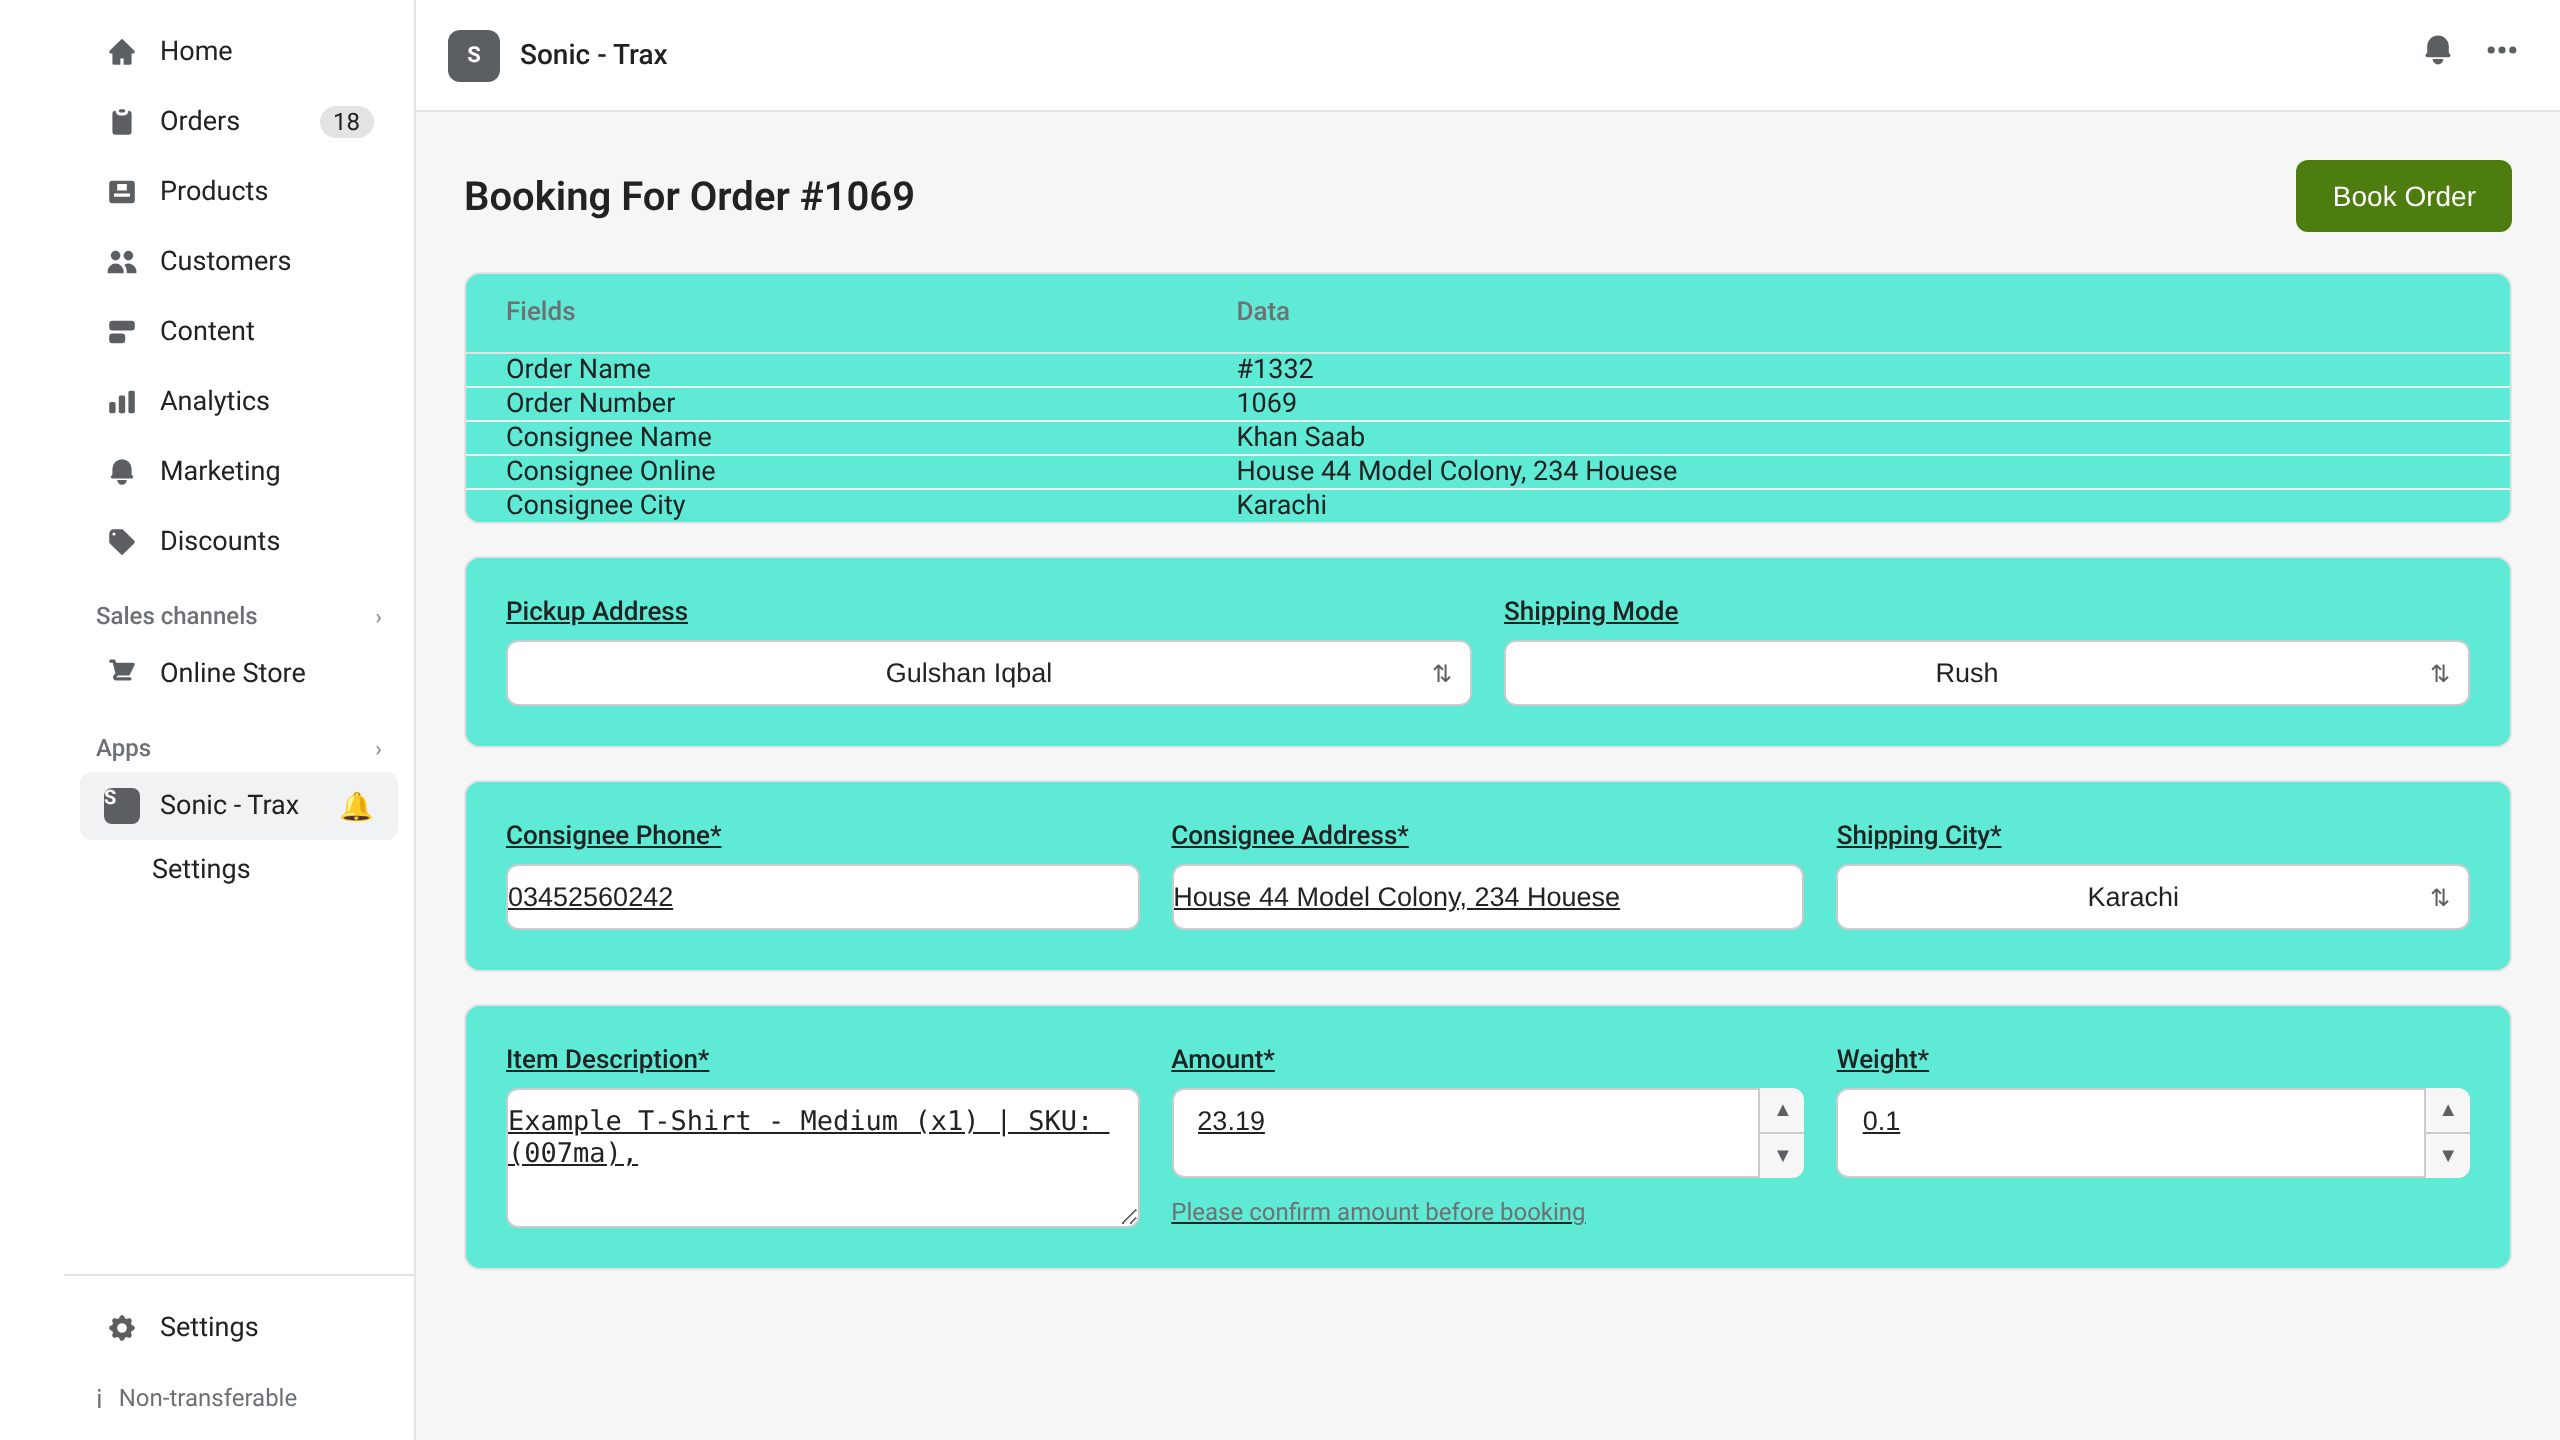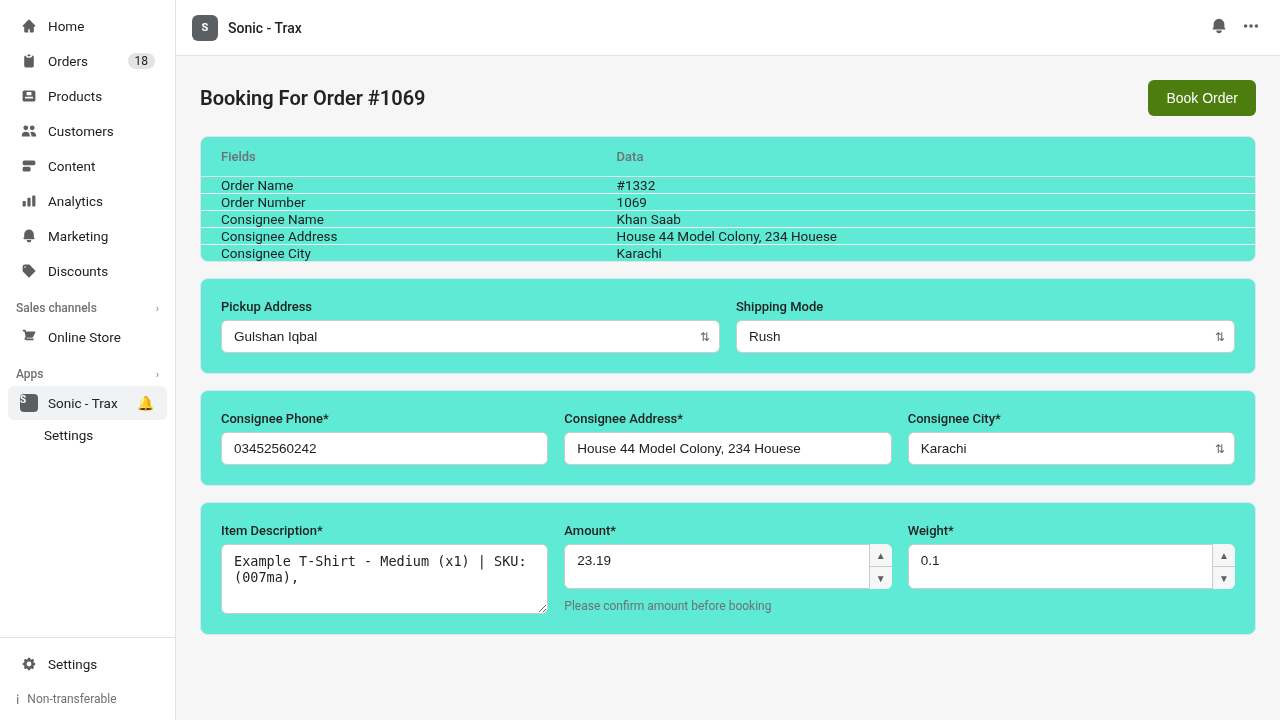--- a/index.html
+++ b/index.html
@@ -1,27 +1,28 @@
 <!DOCTYPE html>
 <html><head>
   <meta charset="utf-8">
   <style>
     * { box-sizing: border-box; margin: 0; padding: 0; }
     body { font-family: -apple-system, BlinkMacSystemFont, 'Segoe UI', Roboto, sans-serif; font-size: 14px; background: #f6f6f7; color: #202223; display: flex; height: 100vh; overflow: hidden; }
 
     
     .sidebar {
-      width: 176px;
+      width: 208px;
       background: #fff;
       border-right: 1px solid #e1e3e5;
       display: flex;
       flex-direction: column;
       height: 100vh;
       overflow-y: auto;
       flex-shrink: 0;
+      padding-left: 32px;
     }
     .sidebar-top {
       padding: 8px 0;
     }
     .sidebar-item {
       display: flex;
       align-items: center;
       padding: 8px 12px;
       cursor: pointer;
       border-radius: 6px;
@@ -152,48 +153,49 @@
       font-size: 13px;
     }
     .info-table td {
       padding: 0 20px;
       border-bottom: 1px solid #f1f2f3;
       font-size: 13.5px;
     }
     .info-table tr:last-child td { border-bottom: none; }
 
     
-    .card-body { padding: 20px; }
+    .card-body { padding: 20px; text-decoration: underline; }
     .form-row { display: flex; gap: 16px; }
     .form-group { flex: 1; display: flex; flex-direction: column; gap: 6px; }
     .form-label { font-size: 13px; font-weight: 500; color: #202223; }
     .form-input {
       border: 1px solid #c9cccf;
       border-radius: 6px;
-      padding: 8px 12px;
+      padding: 8px 0;
       font-size: 13.5px;
       color: #202223;
       width: 100%;
       outline: none;
     }
 
     .form-select-wrapper {
       position: relative;
     }
     .form-select {
       border: 1px solid #c9cccf;
       border-radius: 6px;
       padding: 8px 32px 8px 12px;
       font-size: 13.5px;
       color: #202223;
       width: 100%;
       appearance: none;
       background: #fff;
       cursor: pointer;
       outline: none;
+      text-align: center;
     }
     .select-arrow {
       position: absolute;
       right: 10px;
       top: 50%;
       transform: translateY(-50%);
       pointer-events: none;
       color: #5c5f62;
       font-size: 12px;
     }
@@ -420,21 +422,21 @@
     </tr>
             <tr>
       <td>Order Number</td>
       <td>1069</td>
     </tr>
             <tr>
       <td>Consignee Name</td>
       <td>Khan Saab</td>
     </tr>
             <tr>
-      <td>Consignee Address</td>
+      <td>Consignee Online</td>
       <td>House 44 Model Colony, 234 Houese</td>
     </tr>
             <tr>
       <td>Consignee City</td>
       <td>Karachi</td>
     </tr>
           </tbody>
       </table>
     </div>
 
@@ -471,21 +473,21 @@
         <div class="form-row">
           <div class="form-group">
             <label class="form-label">Consignee Phone*</label>
             <input type="text" class="form-input" value="03452560242" style="">
           </div>
           <div class="form-group">
             <label class="form-label">Consignee Address*</label>
             <input type="text" class="form-input" value="House 44 Model Colony, 234 Houese" style="">
           </div>
           <div class="form-group">
-            <label class="form-label">Consignee City*</label>
+            <label class="form-label">Shipping City*</label>
             <div class="form-select-wrapper">
               <select class="form-select">
                 <option>Karachi</option>
                 <option>Lahore</option>
                 <option>Islamabad</option>
               </select>
               <span class="select-arrow">⇅</span>
             </div>
           </div>
         </div>

